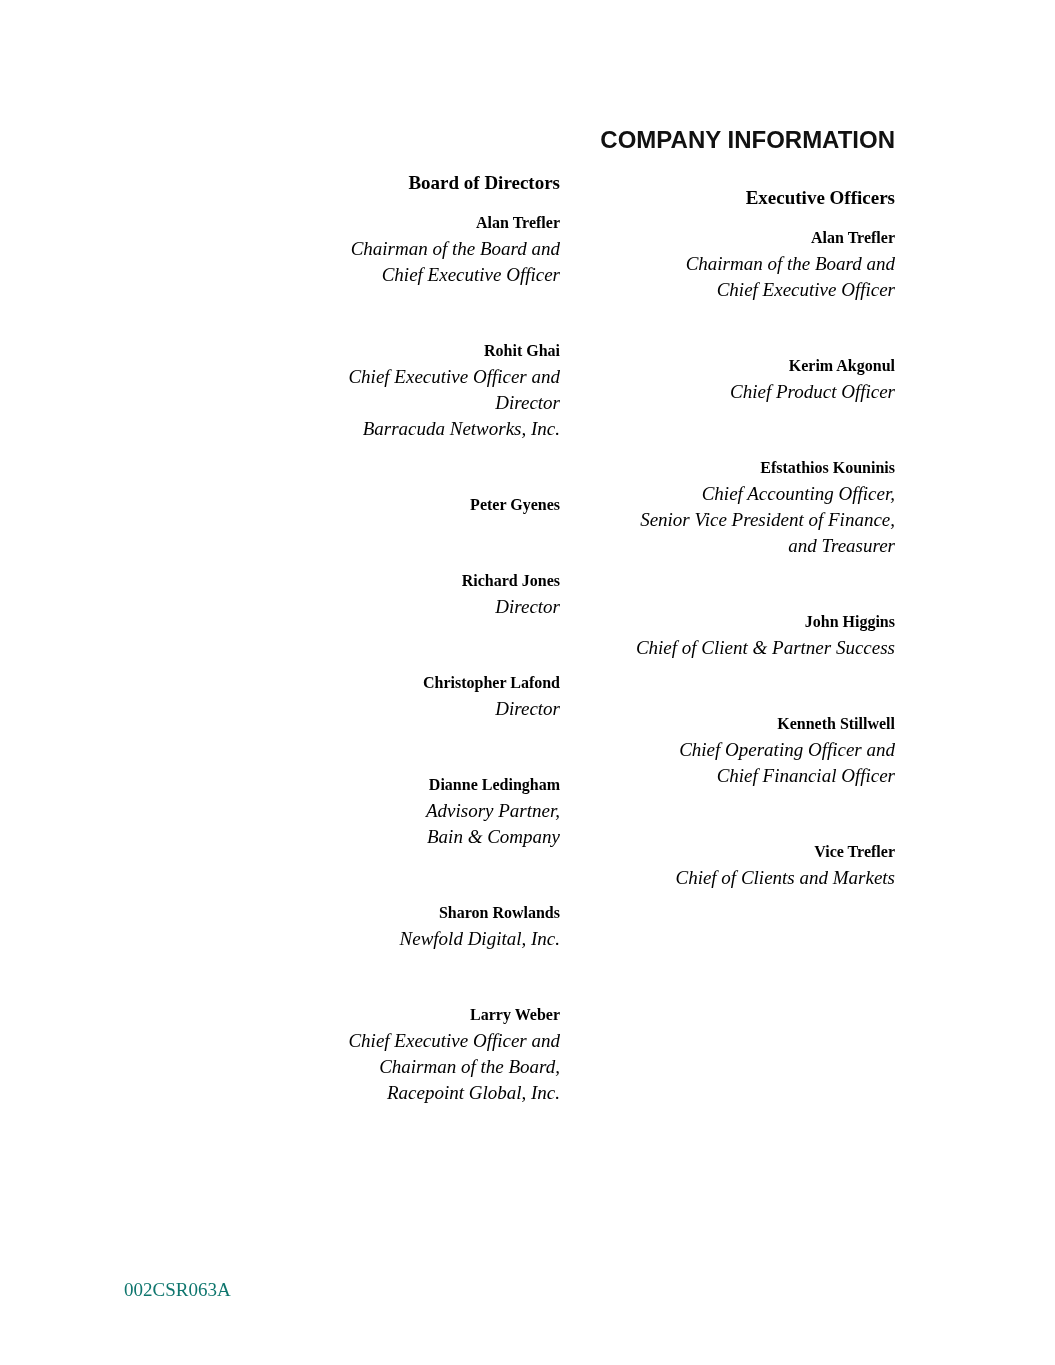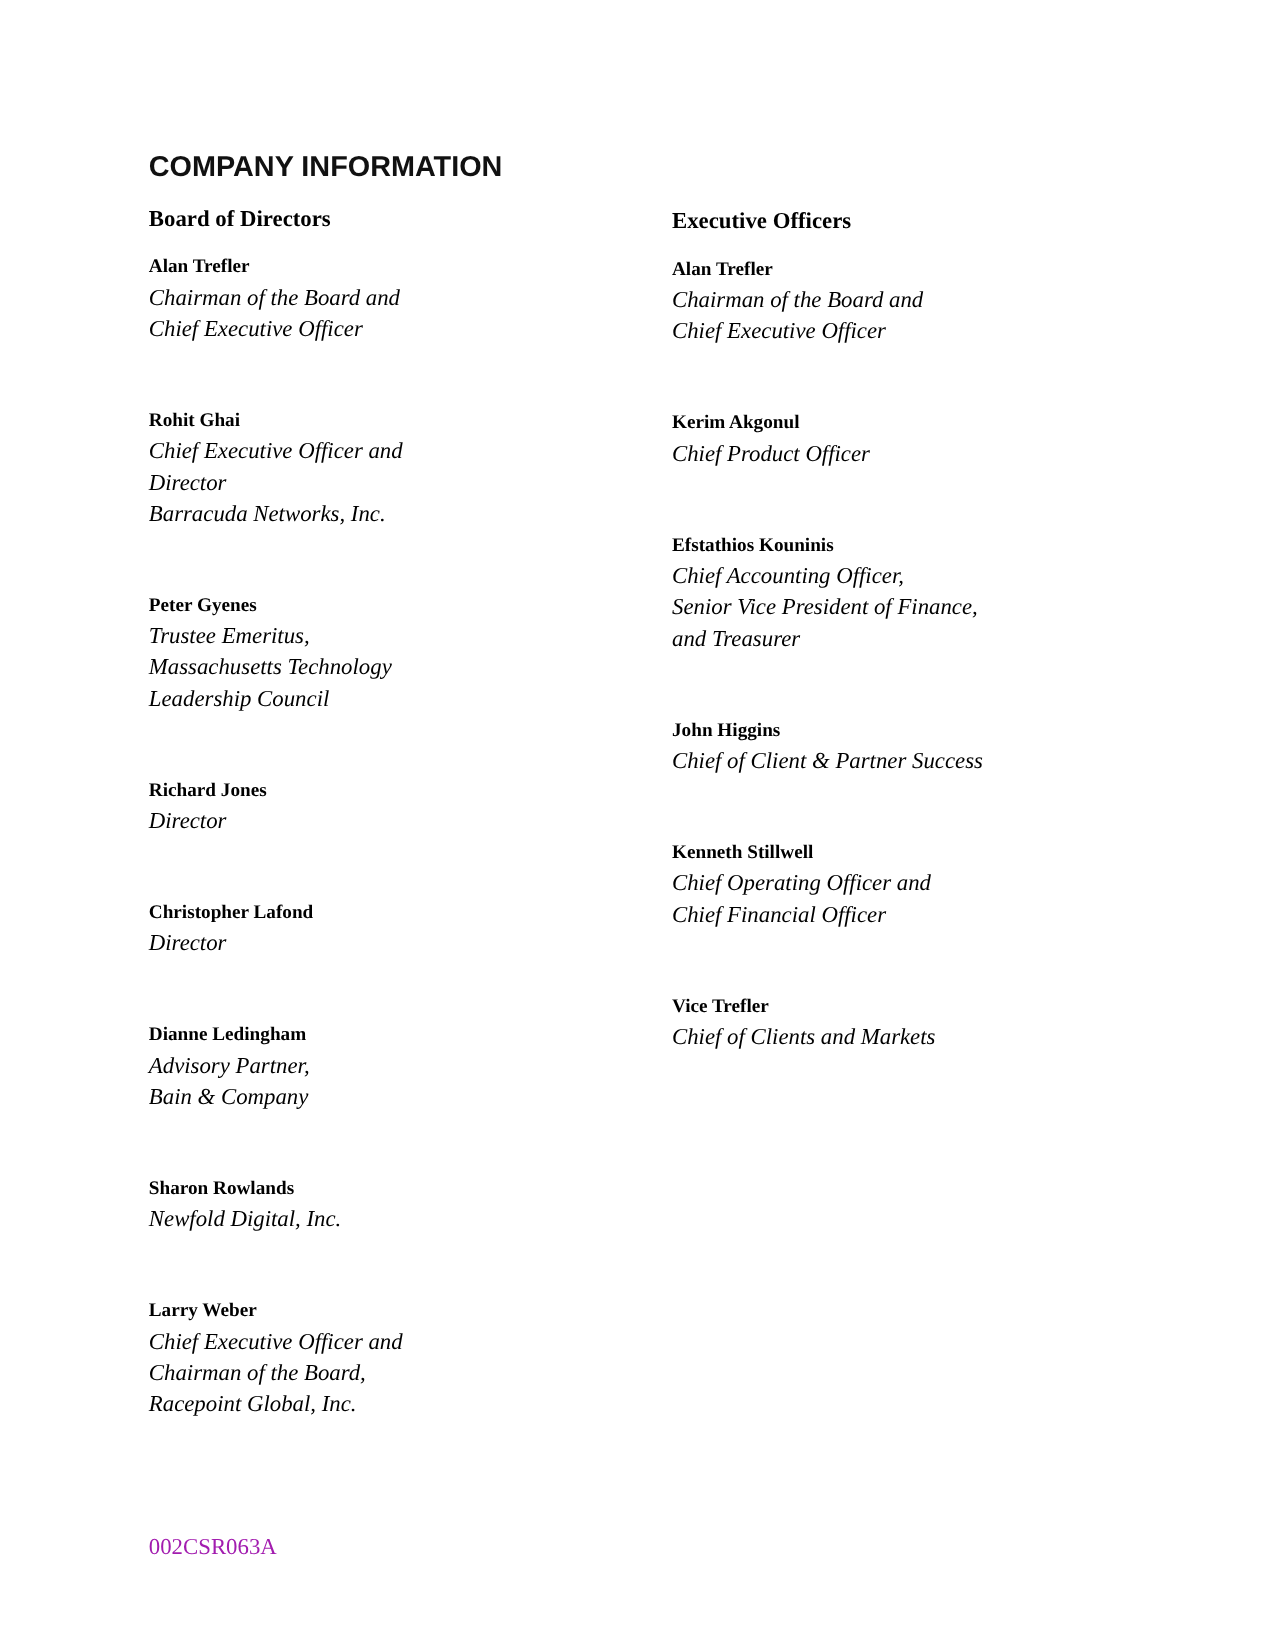--- a/index.html
+++ b/index.html
@@ -9,20 +9,21 @@
   }
   .page {
     position: relative;
     width: 955px;
     height: 1365px;
     background: #ffffff;
     color: #000000;
     font-family: "Liberation Serif", serif;
     overflow: hidden;
     box-sizing: border-box;
+    text-align: right;
   }
   .content {
     position: absolute;
     left: 124px;
     top: 127px;
     right: 60px;
   }
   .page-title {
     font-family: "Liberation Sans", sans-serif;
     font-weight: bold;
@@ -47,21 +48,21 @@
     flex: 1 1 auto;
   }
   .col-heading {
     font-family: Liberation Serif, serif;
     font-weight: bold;
     font-size: 19px;
     line-height: 26px;
     margin: 0 0 14px 0;
   }
   .col-right .col-heading {
-    margin-top: 2px;
+    margin-top: 15px;
   }
   .entry {
     margin: 0 0 50px 0;
   }
   .entry-name {
     font-weight: bold;
     font-size: 16px;
     line-height: 26px;
   }
   .entry-line {
@@ -69,21 +70,21 @@
     font-size: 19px;
     line-height: 26px;
   }
   .footer-code {
     position: absolute;
     left: 124px;
     top: 1277px;
     font-family: "Liberation Serif", serif;
     font-size: 19px;
     line-height: 26px;
-    color: #a21caf;
+    color: #0f766e;
   }
 </style>
 </head>
 <body>
 
 <div class="page">
   <div class="content">
     <h1 class="page-title">COMPANY INFORMATION</h1>
 
     <div class="columns">
@@ -102,25 +103,20 @@
     <div class="entry-name">Rohit Ghai</div>
     <div class="entry-lines">
                 <div class="entry-line">Chief Executive Officer and</div>
                 <div class="entry-line">Director</div>
                 <div class="entry-line">Barracuda Networks, Inc.</div>
               </div>
   </div>
 
   <div class="entry">
     <div class="entry-name">Peter Gyenes</div>
-    <div class="entry-lines">
-                <div class="entry-line">Trustee Emeritus,</div>
-                <div class="entry-line">Massachusetts Technology</div>
-                <div class="entry-line">Leadership Council</div>
-              </div>
   </div>
 
   <div class="entry">
     <div class="entry-name">Richard Jones</div>
     <div class="entry-lines">
                 <div class="entry-line">Director</div>
               </div>
   </div>
 
   <div class="entry">

